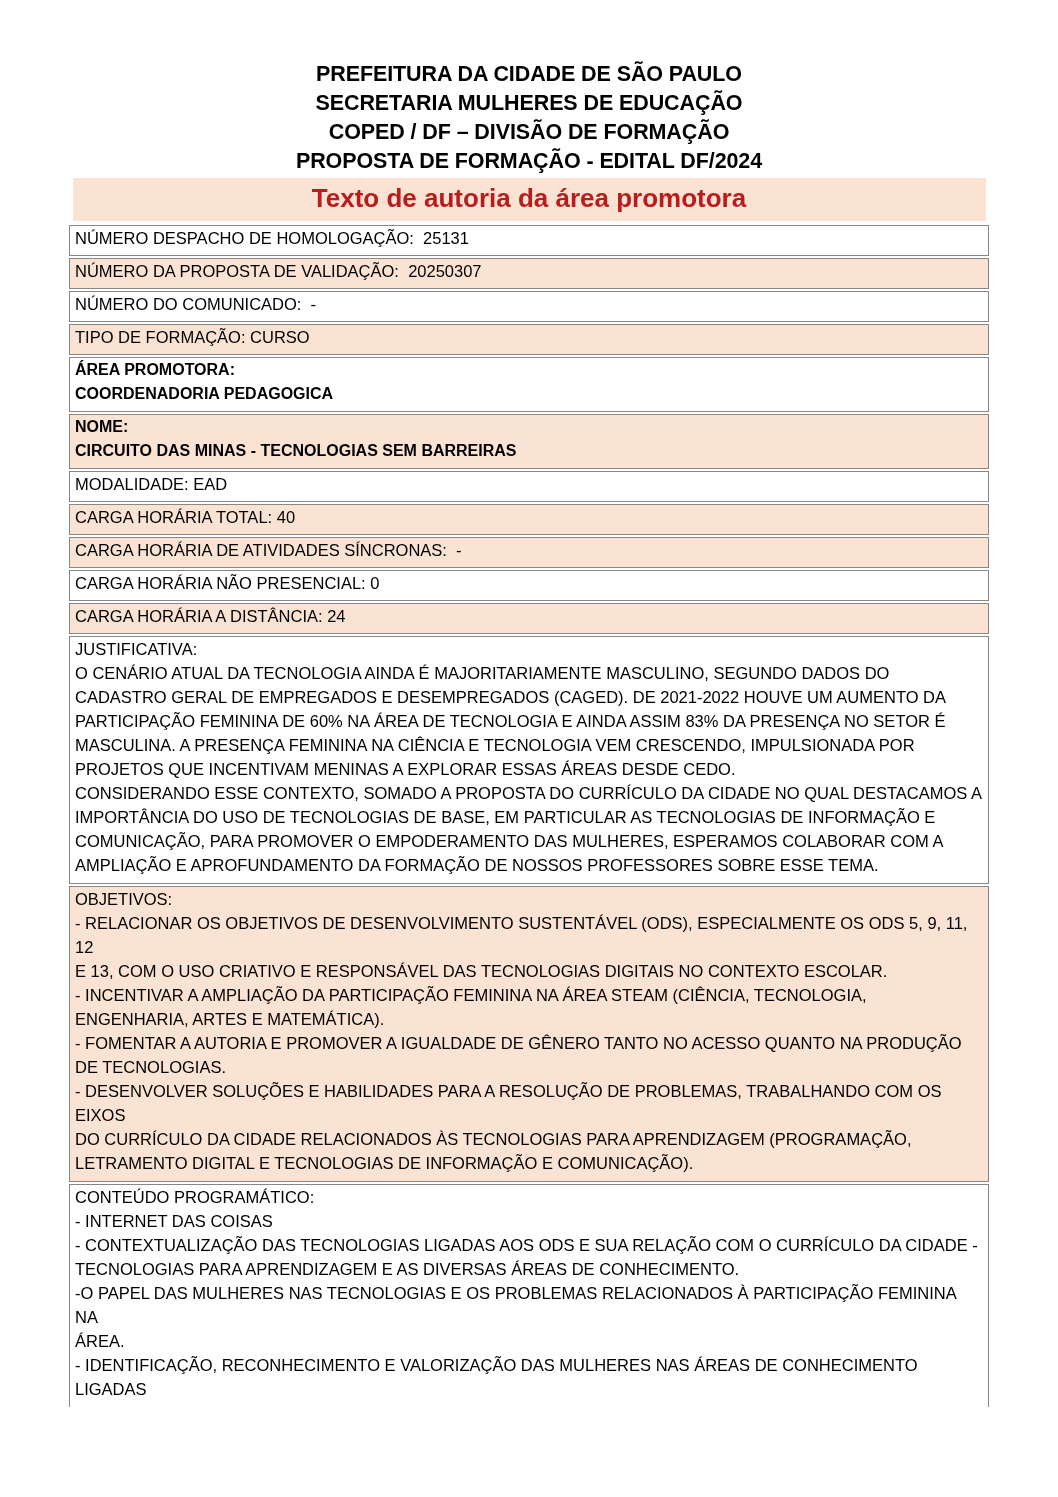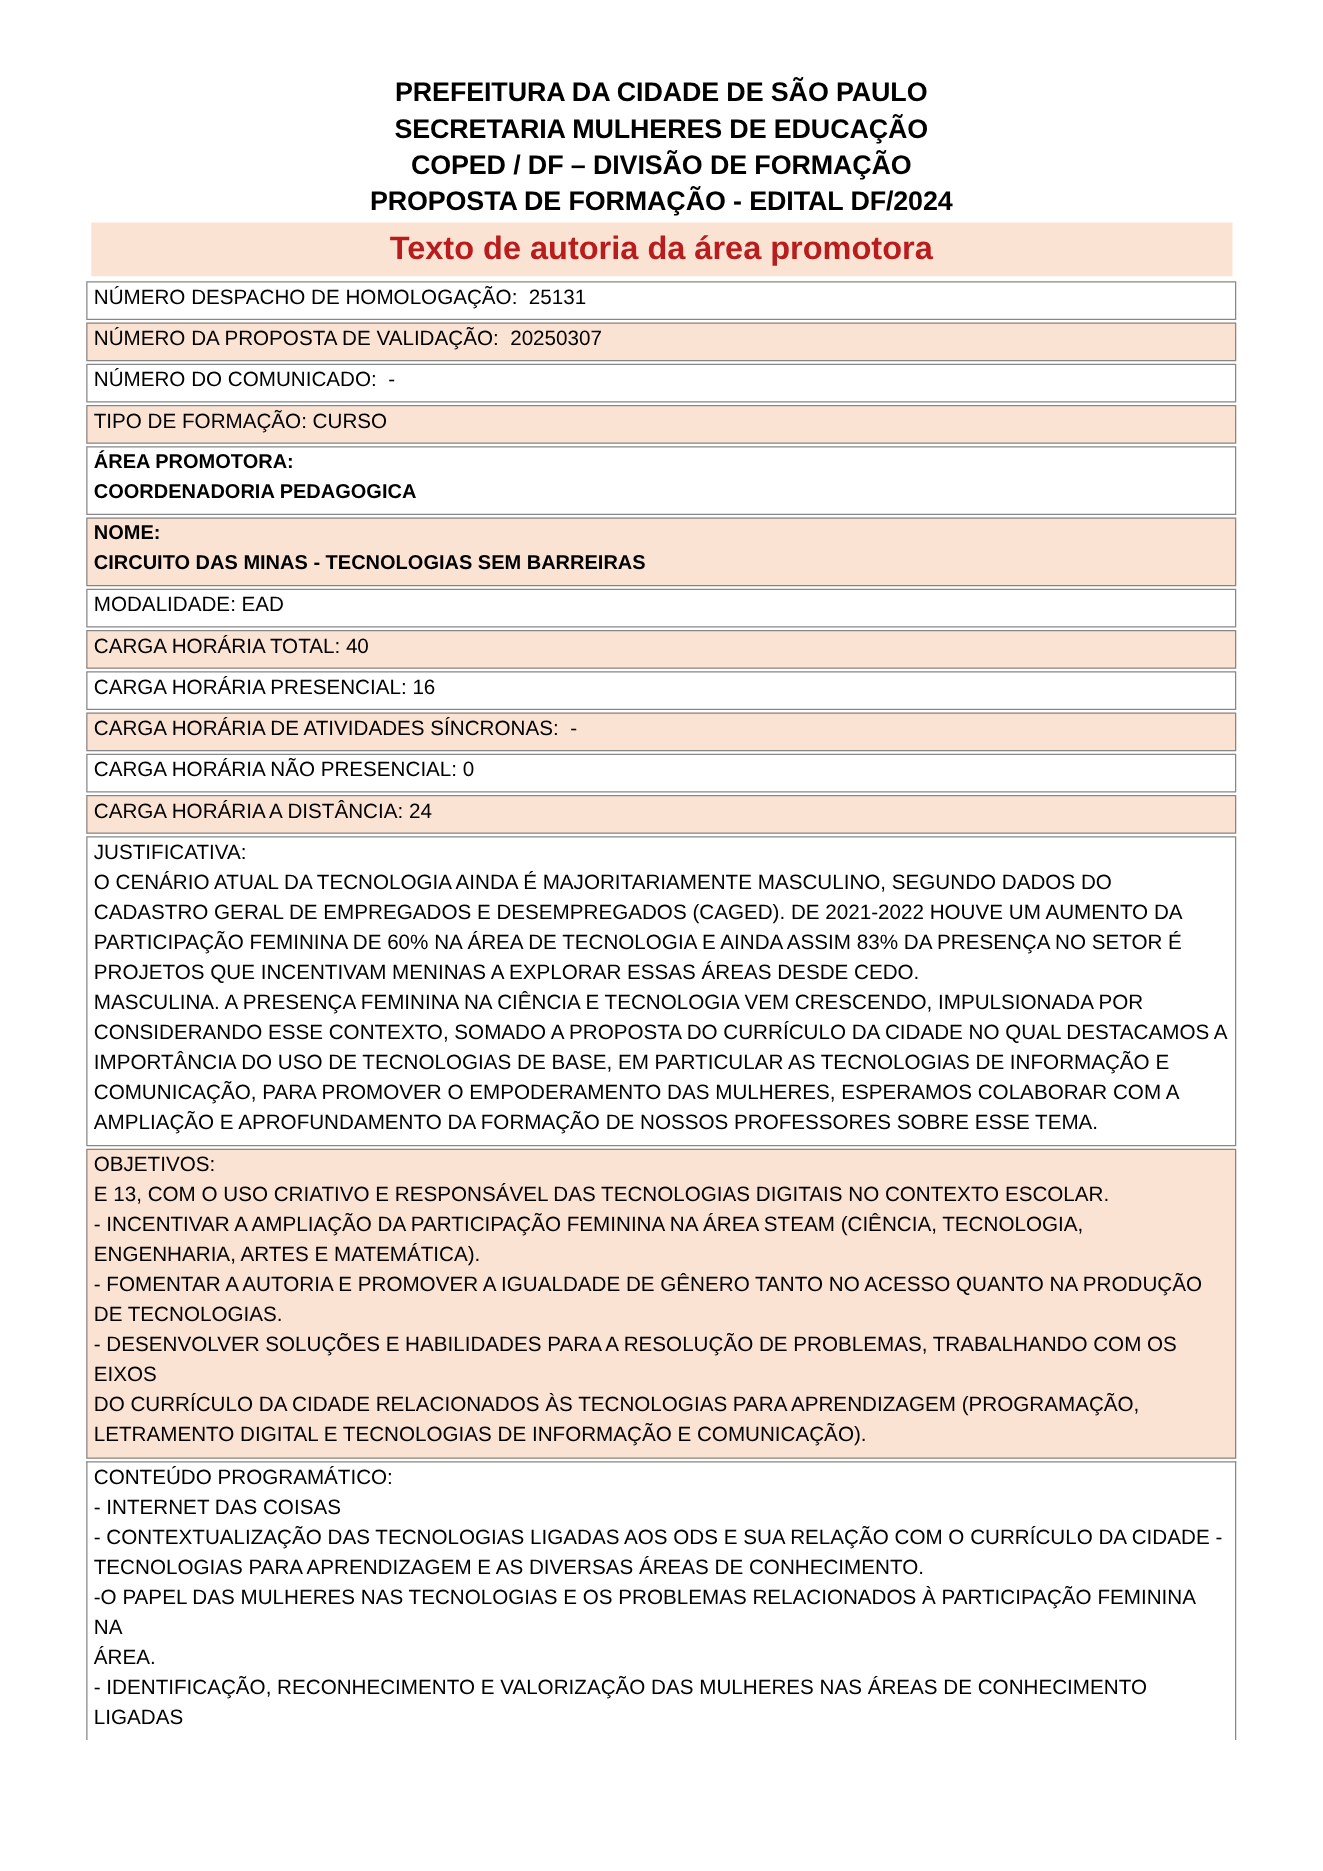--- a/index.html
+++ b/index.html
@@ -133,51 +133,49 @@
     </div>
 
     <div class="row">
       <span class="ln">MODALIDADE: EAD</span>
     </div>
 
     <div class="row shaded">
       <span class="ln">CARGA HORÁRIA TOTAL: 40</span>
     </div>
 
-    <div class="row">
-      <span class="ln">CARGA HORÁRIA PRESENCIAL: 16</span>
-    </div>
 
     <div class="row shaded">
       <span class="ln">CARGA HORÁRIA DE ATIVIDADES SÍNCRONAS:  -</span>
     </div>
 
     <div class="row">
       <span class="ln">CARGA HORÁRIA NÃO PRESENCIAL: 0</span>
     </div>
 
     <div class="row shaded">
       <span class="ln">CARGA HORÁRIA A DISTÂNCIA: 24</span>
     </div>
 
     <div class="row block">
       <span class="ln">JUSTIFICATIVA:</span>
       <span class="ln">O CENÁRIO ATUAL DA TECNOLOGIA AINDA É MAJORITARIAMENTE MASCULINO, SEGUNDO DADOS DO</span>
       <span class="ln">CADASTRO GERAL DE EMPREGADOS E DESEMPREGADOS (CAGED). DE 2021-2022 HOUVE UM AUMENTO DA</span>
       <span class="ln">PARTICIPAÇÃO FEMININA DE 60% NA ÁREA DE TECNOLOGIA E AINDA ASSIM 83% DA PRESENÇA NO SETOR É</span>
+      <span class="ln">MASCULINA. A PRESENÇA FEMININA NA CIÊNCIA E TECNOLOGIA VEM CRESCENDO, IMPULSIONADA POR</span>
       <span class="ln">PROJETOS QUE INCENTIVAM MENINAS A EXPLORAR ESSAS ÁREAS DESDE CEDO.</span>
-      <span class="ln">MASCULINA. A PRESENÇA FEMININA NA CIÊNCIA E TECNOLOGIA VEM CRESCENDO, IMPULSIONADA POR</span>
       <span class="ln">CONSIDERANDO ESSE CONTEXTO, SOMADO A PROPOSTA DO CURRÍCULO DA CIDADE NO QUAL DESTACAMOS A</span>
       <span class="ln">IMPORTÂNCIA DO USO DE TECNOLOGIAS DE BASE, EM PARTICULAR AS TECNOLOGIAS DE INFORMAÇÃO E</span>
       <span class="ln">COMUNICAÇÃO, PARA PROMOVER O EMPODERAMENTO DAS MULHERES, ESPERAMOS COLABORAR COM A</span>
       <span class="ln">AMPLIAÇÃO E APROFUNDAMENTO DA FORMAÇÃO DE NOSSOS PROFESSORES SOBRE ESSE TEMA.</span>
     </div>
 
     <div class="row shaded block">
       <span class="ln">OBJETIVOS:</span>
+      <span class="ln">- RELACIONAR OS OBJETIVOS DE DESENVOLVIMENTO SUSTENTÁVEL (ODS), ESPECIALMENTE OS ODS 5, 9, 11, 12</span>
       <span class="ln">E 13, COM O USO CRIATIVO E RESPONSÁVEL DAS TECNOLOGIAS DIGITAIS NO CONTEXTO ESCOLAR.</span>
       <span class="ln">- INCENTIVAR A AMPLIAÇÃO DA PARTICIPAÇÃO FEMININA NA ÁREA STEAM (CIÊNCIA, TECNOLOGIA,</span>
       <span class="ln">ENGENHARIA, ARTES E MATEMÁTICA).</span>
       <span class="ln">- FOMENTAR A AUTORIA E PROMOVER A IGUALDADE DE GÊNERO TANTO NO ACESSO QUANTO NA PRODUÇÃO</span>
       <span class="ln">DE TECNOLOGIAS.</span>
       <span class="ln">- DESENVOLVER SOLUÇÕES E HABILIDADES PARA A RESOLUÇÃO DE PROBLEMAS, TRABALHANDO COM OS EIXOS</span>
       <span class="ln">DO CURRÍCULO DA CIDADE RELACIONADOS ÀS TECNOLOGIAS PARA APRENDIZAGEM (PROGRAMAÇÃO,</span>
       <span class="ln">LETRAMENTO DIGITAL E TECNOLOGIAS DE INFORMAÇÃO E COMUNICAÇÃO).</span>
     </div>
 

